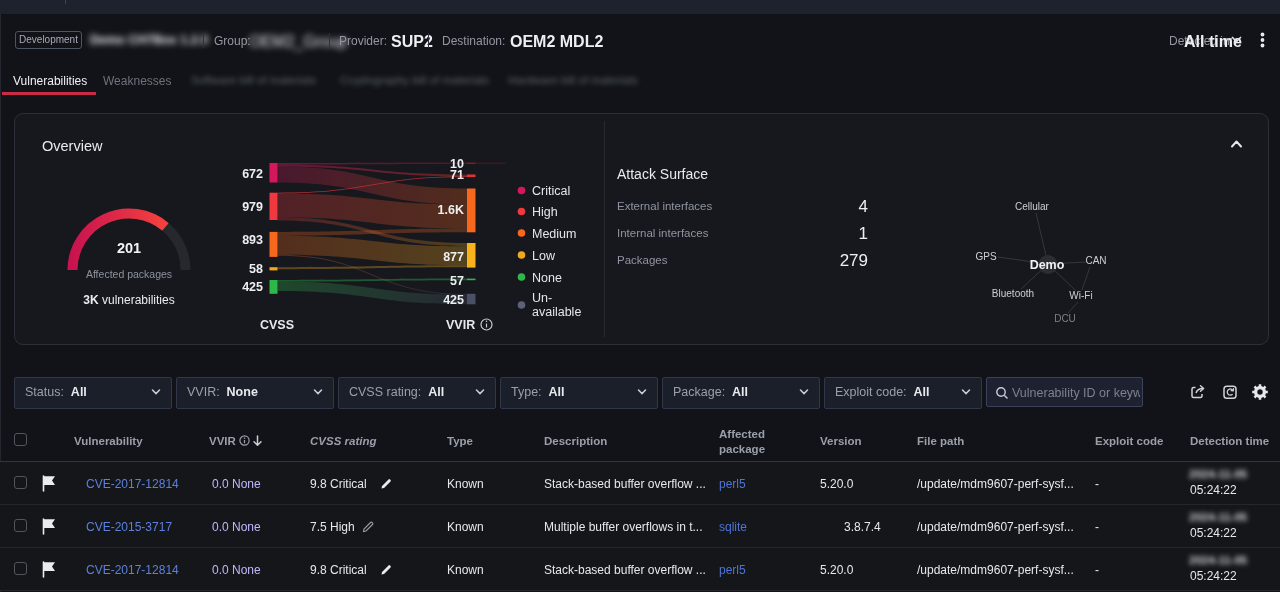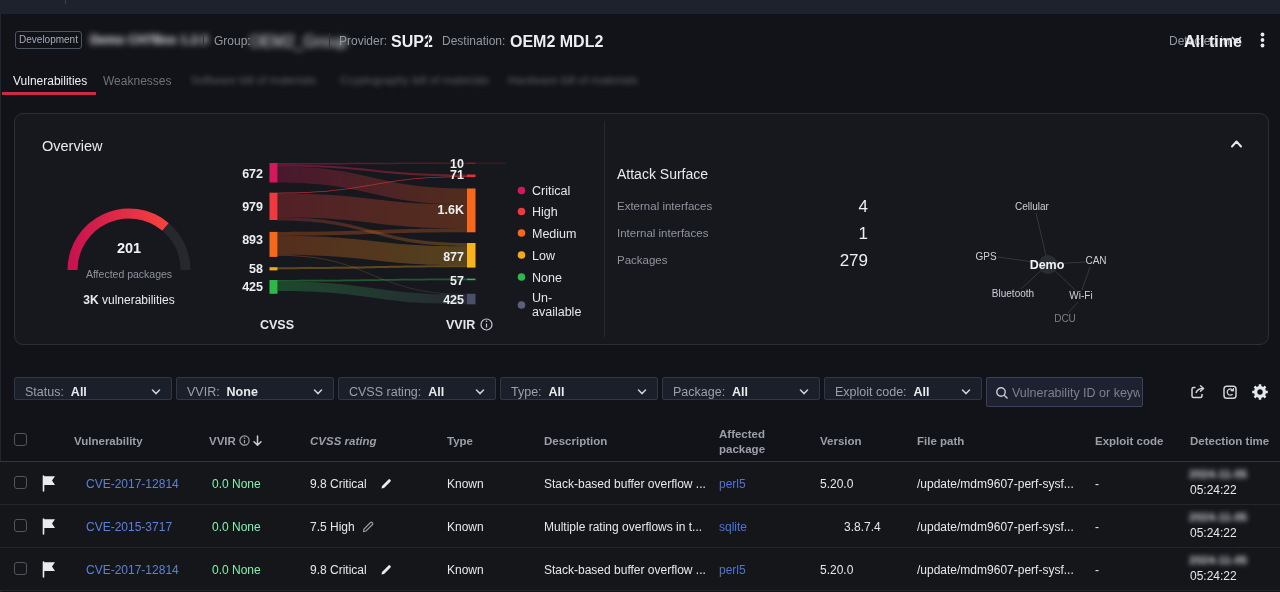--- a/index.html
+++ b/index.html
@@ -16,32 +16,32 @@
 #badge { position:absolute; left:15px; top:31px; width:67px; height:18px; border:1px solid #4d5462; border-radius:3px; color:#a6acb8; font-size:10px; line-height:16px; text-align:center; }
 .hlabel { position:absolute; top:34px; font-size:12px; color:#9298a2; }
 .hval { position:absolute; top:33px; font-size:16px; font-weight:bold; color:#eceef2; }
 
 .tab { position:absolute; top:74px; font-size:12px; color:#6d727c; }
 #tab-active { color:#eef0f3; }
 #tab-underline { position:absolute; left:2px; top:92px; width:94px; height:3px; background:#c92a46; }
 
 #card { position:absolute; left:14px; top:113px; width:1255px; height:232px; background:#17181e; border:1px solid #2c2f37; border-radius:9px; }
 
-.fbox { position:absolute; top:377px; height:23px; background:#1b1f29; border:1px solid #303748; border-radius:2px; font-size:12.5px; line-height:28px; color:#9aa0ab; padding-left:10px; }
+.fbox { position:absolute; top:377px; height:32px; background:#1b1f29; border:1px solid #303748; border-radius:2px; font-size:12.5px; line-height:28px; color:#9aa0ab; padding-left:10px; }
 .fbox b { color:#e8eaee; font-weight:bold; }
 #searchbox { position:absolute; left:986px; top:377px; width:157px; height:30px; background:#1d2130; border:1px solid #3a415a; border-radius:2px; }
 #searchbox span { position:absolute; left:25px; top:8px; font-size:12.5px; color:#7c828e; white-space:nowrap; overflow:hidden; width:128px; }
 
 #thead { position:absolute; left:0; top:420px; width:1280px; height:42px; border-bottom:1px solid #34363d; }
 .th { position:absolute; top:15px; font-size:11.5px; font-weight:bold; color:#9a9fa9; }
 .row { position:absolute; left:0; width:1280px; height:43px; border-bottom:1px solid #24262c; background:#14161a; }
 .cell { position:absolute; font-size:12px; color:#e6e8eb; top:15px; white-space:nowrap; }
 .cve { color:#5d80dc; }
 .pkg { color:#4f74d8; }
-.green { color:#86efac; }
+.green { color:#c4b5fd; }
 .cb { position:absolute; left:14px; width:13px; height:13px; border:1.5px solid #51555d; border-radius:3px; }
 .dt1 { position:absolute; left:1189px; top:6px; font-size:11.5px; color:#d2d5da; font-weight:bold; filter:blur(2.6px); }
 .dt2 { position:absolute; left:1190px; top:21px; font-size:12px; color:#e6e8eb; }
 </style>
 </head>
 <body>
 <div id="leftline"></div>
 <div id="topstrip"></div>
 <div style="position:absolute;left:65px;top:0;width:1px;height:4px;background:#3a4152;"></div>
 
@@ -323,21 +323,21 @@
       <path d="M1.5 1 V16" stroke="#e9ebee" stroke-width="1.6" stroke-linecap="round"></path>
       <path d="M1.5 1.2 H13 L10 5.6 L13 10 H1.5 Z" fill="#e9ebee"></path>
     </svg>
   <span class="cell cve" style="left:86px;">CVE-2015-3717</span>
   <span class="cell green" style="left:212px;">0.0 None</span>
   <span class="cell" style="left:310px;">7.5 High</span>
   <svg class="abs" style="left:362px;top:16px;" width="12" height="12" viewBox="0 0 12 12">
       <path d="M1.5 10.5 L2 8 L8.5 1.5 a1.1 1.1 0 0 1 1.6 0 l.4 .4 a1.1 1.1 0 0 1 0 1.6 L4 10 Z" fill="none" stroke="#9a9fa9" stroke-width="1.1"></path>
     </svg>
   <span class="cell" style="left:447px;">Known</span>
-  <span class="cell" style="left:544px;">Multiple rating overflows in t...</span>
+  <span class="cell" style="left:544px;">Multiple buffer overflows in t...</span>
   <span class="cell pkg" style="left:719px;">sqlite</span>
   <span class="cell" style="left:820px;margin-left:24px;">3.8.7.4</span>
   <span class="cell" style="left:917px;">/update/mdm9607-perf-sysf...</span>
   <span class="cell" style="left:1095px;">-</span>
   <span class="dt1">2024-11-05</span>
   <span class="dt2">05:24:22</span>
 </div>
 
 <div class="row" style="top:548px;">
   <div class="cb" style="top:14px;"></div>

